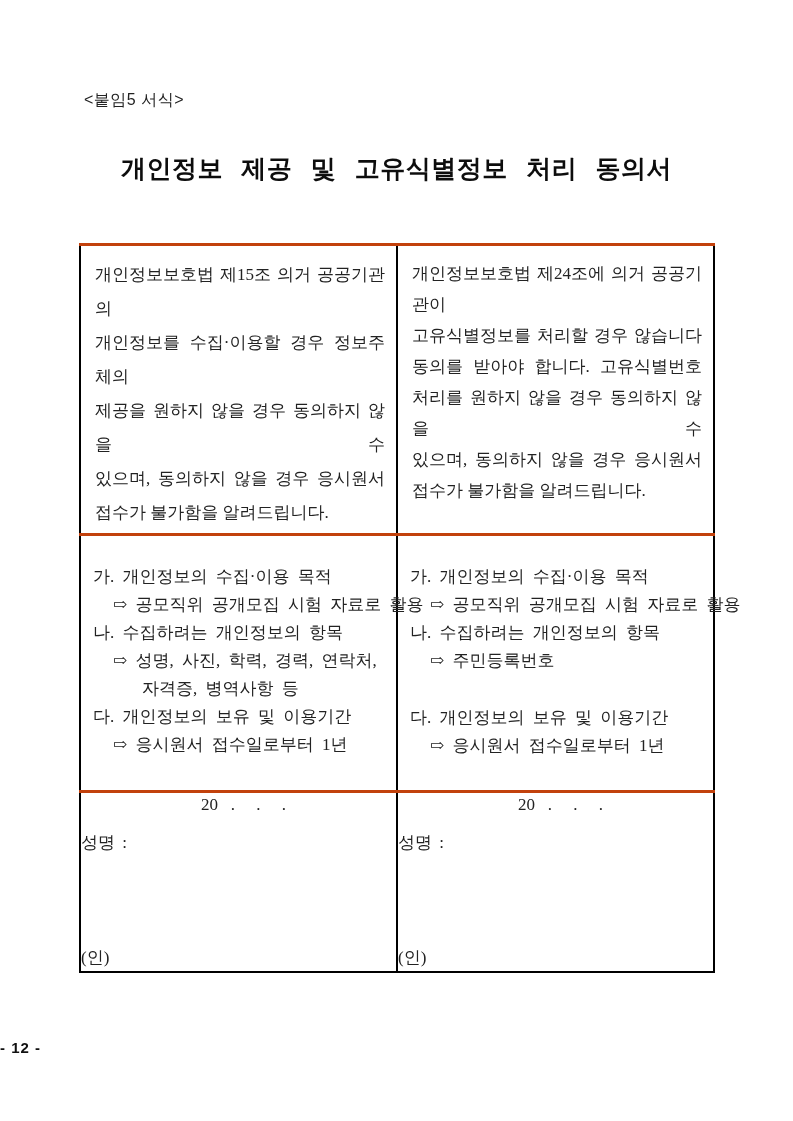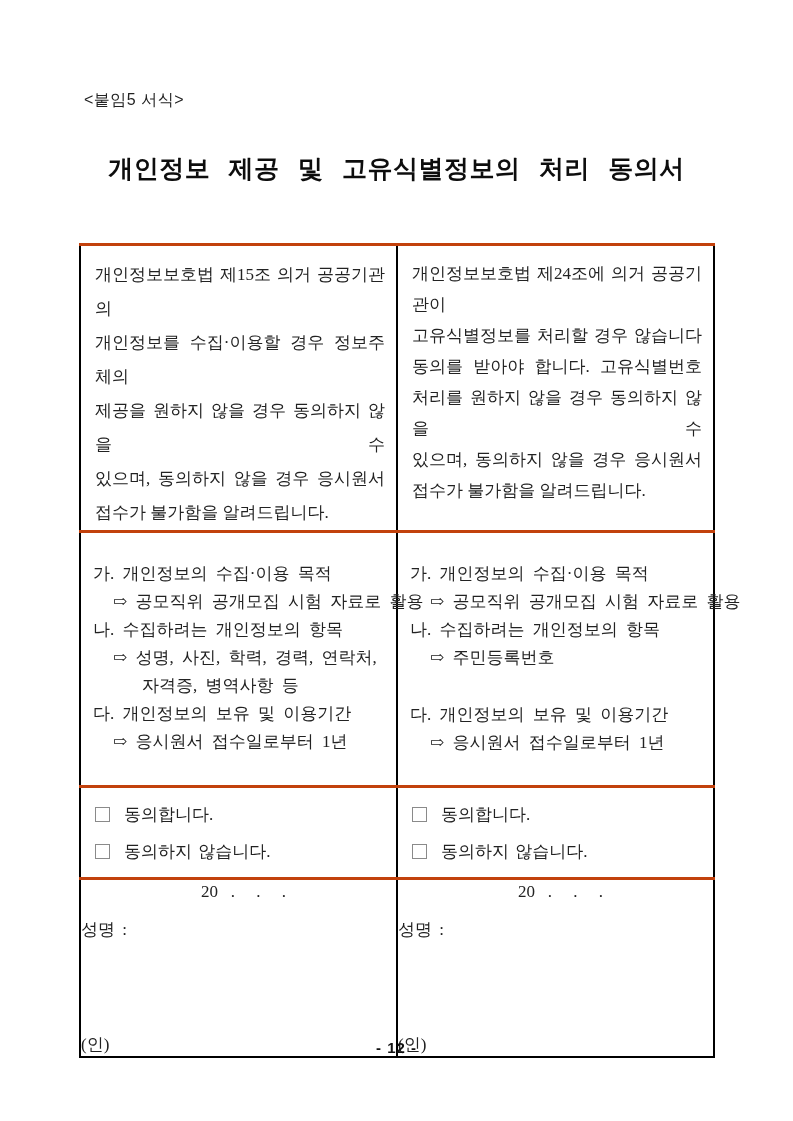--- a/index.html
+++ b/index.html
@@ -66,31 +66,30 @@
   }
 
   .sign-cell { padding-top: 2px; font-size: 17px; color: #222; }
   .date-line { text-align: center; white-space: pre; font-size: 17px;
                padding-left: 10px; }
   .sign-line { margin-top: 16px; display: flex; justify-content: center;
                gap: 92px; word-spacing: 3px; flex-direction: column; }
 
   .page-footer {
     position: absolute; left: 0; top: 1039px; width: 100%;
-    text-align: center;
     font-family: "Liberation Sans", "DejaVu Sans", sans-serif;
     font-size: 15px; font-weight: bold; color: #111; letter-spacing: 1px;
   }
 </style>
 </head>
 <body>
 
 <div class="attach-label">&lt;붙임5 서식&gt;</div>
 
-<div class="doc-title">개인정보 제공 및 고유식별정보의 처리 동의서</div>
+<div class="doc-title">개인정보 제공 및 고유식별정보 처리 동의서</div>
 
 <table class="consent-table">
   <tbody>
 
   <tr class="row-desc">
     <td class="col-left desc-cell desc-left">
       <div class="dline">개인정보보호법 제15조 의거 공공기관의</div>
       <div class="dline">개인정보를 수집·이용할 경우 정보주체의</div>
       <div class="dline">제공을 원하지 않을 경우 동의하지 않을 수</div>
       <div class="dline">있으며, 동의하지 않을 경우 응시원서</div>
@@ -120,38 +119,20 @@
       <div class="it">가. 개인정보의 수집·이용 목적</div>
       <div class="it ind1">⇨ 공모직위 공개모집 시험 자료로 활용</div>
       <div class="it">나. 수집하려는 개인정보의 항목</div>
       <div class="it ind1">⇨ 주민등록번호</div>
       <div class="spacer"></div>
       <div class="it">다. 개인정보의 보유 및 이용기간</div>
       <div class="it ind1">⇨ 응시원서 접수일로부터 1년</div>
     </td>
   </tr>
 
-  <tr class="row-consent">
-    <td class="col-left consent-cell">
-      <div class="cb-line">
-        <span class="checkbox"></span><span>동의합니다.</span>
-      </div>
-      <div class="cb-line">
-        <span class="checkbox"></span><span>동의하지 않습니다.</span>
-      </div>
-    </td>
-    <td class="consent-cell">
-      <div class="cb-line">
-        <span class="checkbox"></span><span>동의합니다.</span>
-      </div>
-      <div class="cb-line">
-        <span class="checkbox"></span><span>동의하지 않습니다.</span>
-      </div>
-    </td>
-  </tr>
 
   <tr class="row-sign">
     <td class="col-left sign-cell">
       <div class="date-line">20   .     .     .</div>
       <div class="sign-line">
         <span>성명 :</span>
         <span>(인)</span>
       </div>
     </td>
     <td class="sign-cell">

